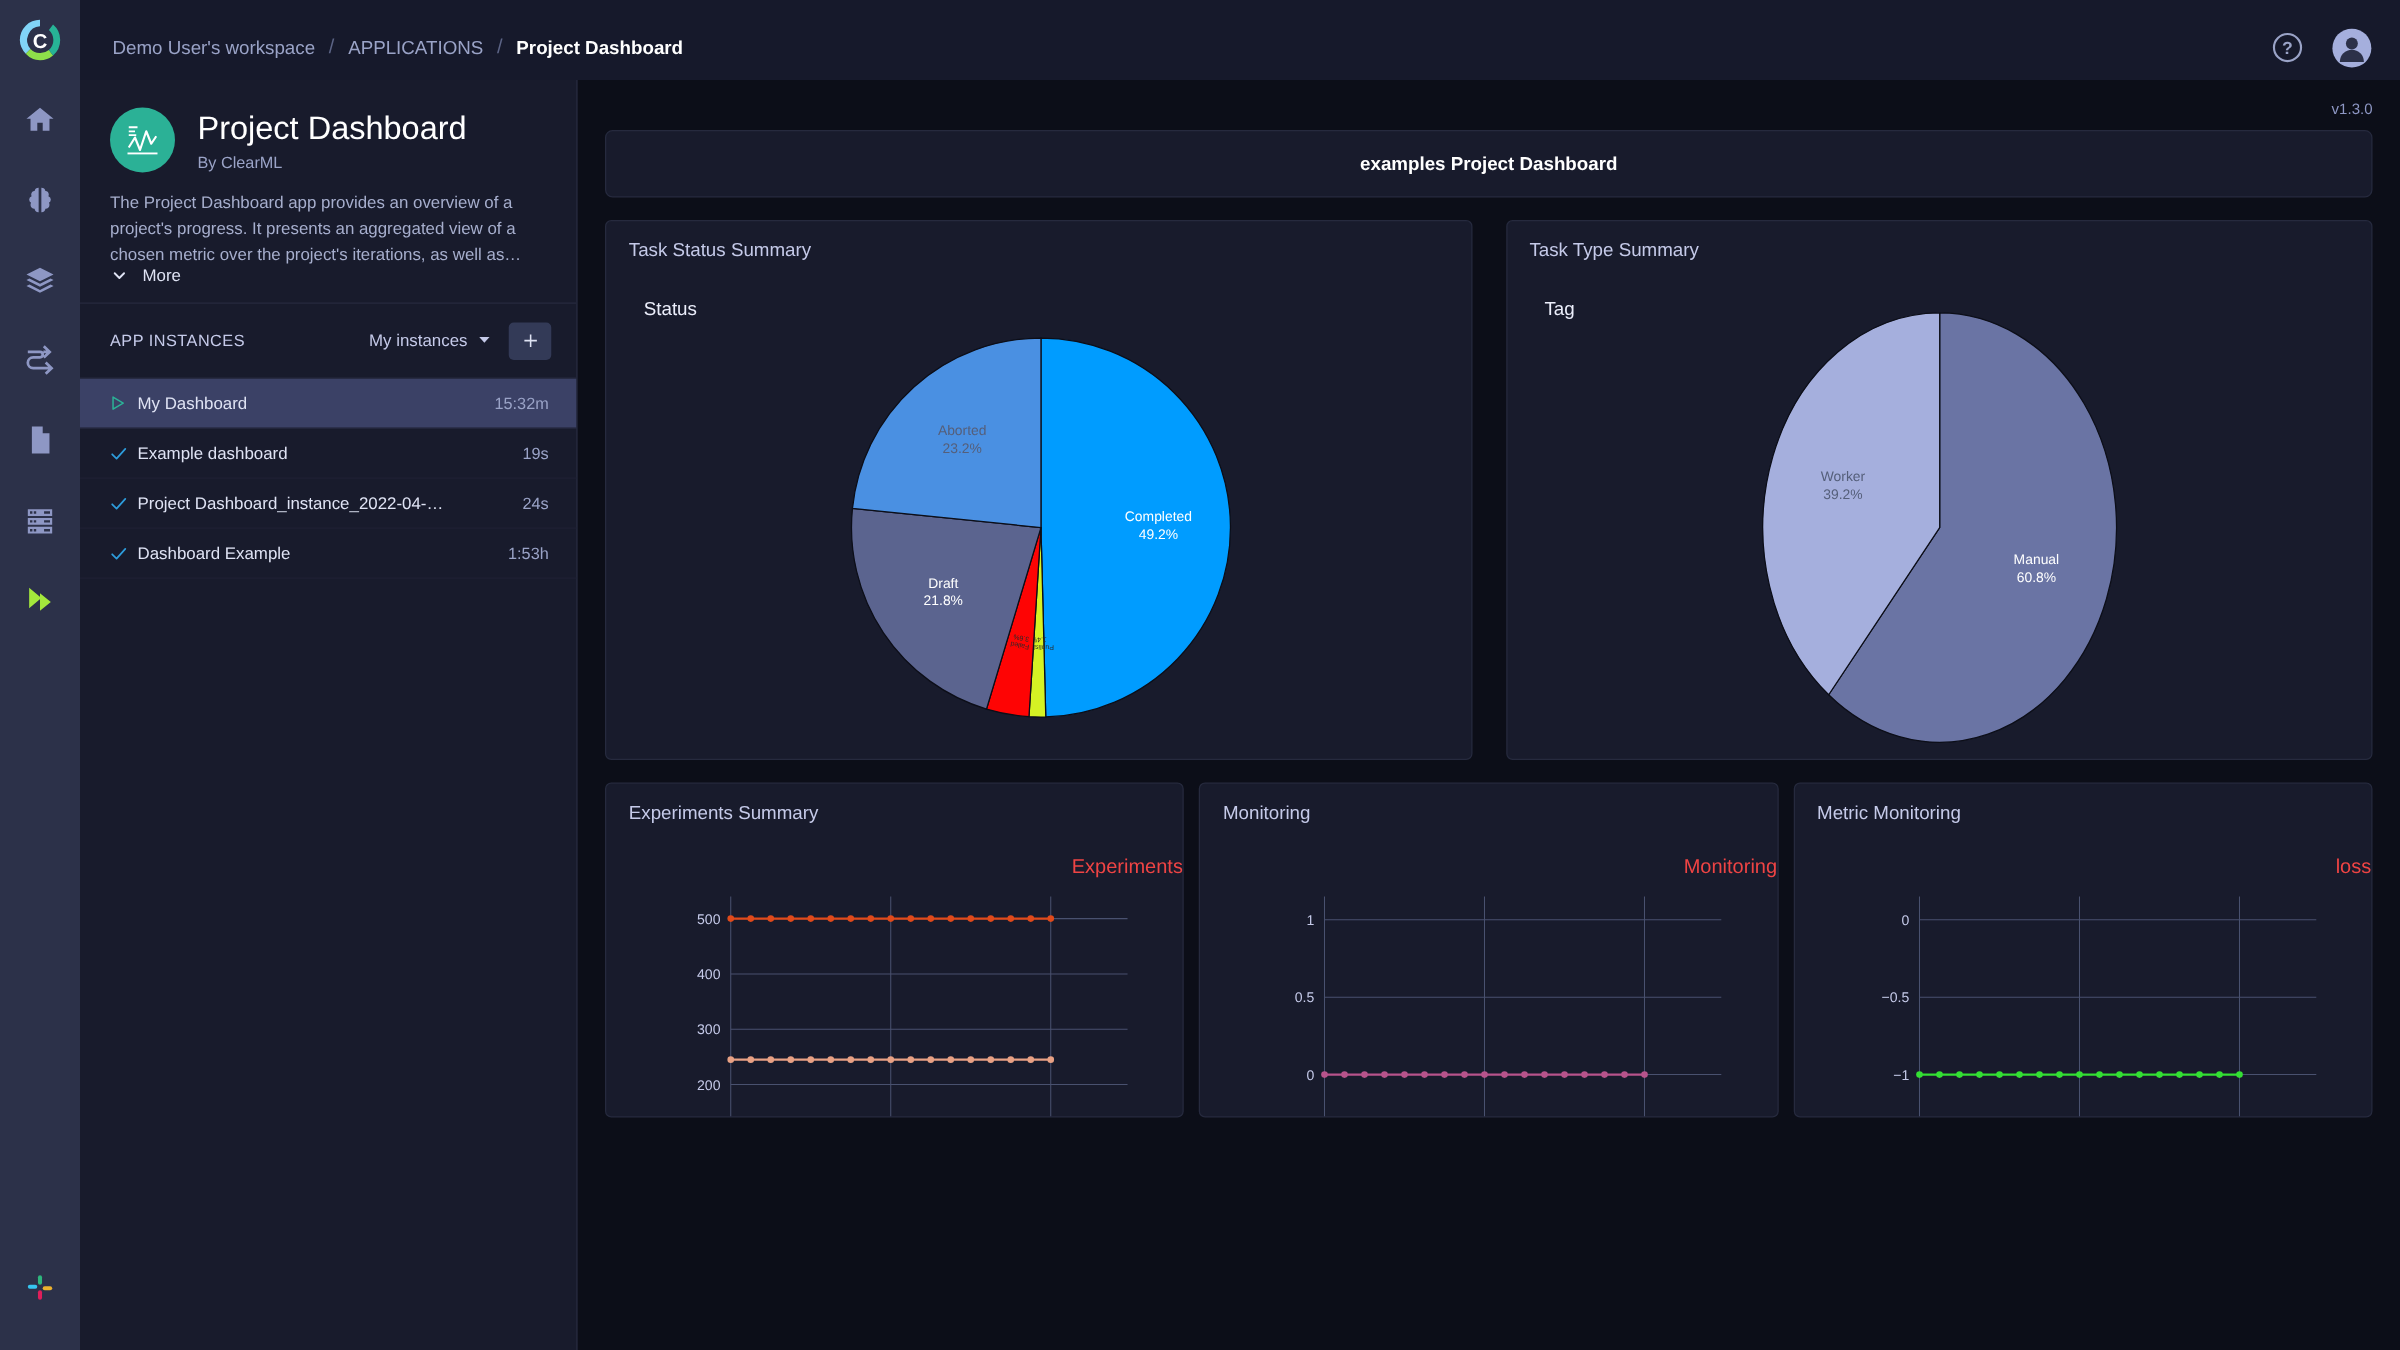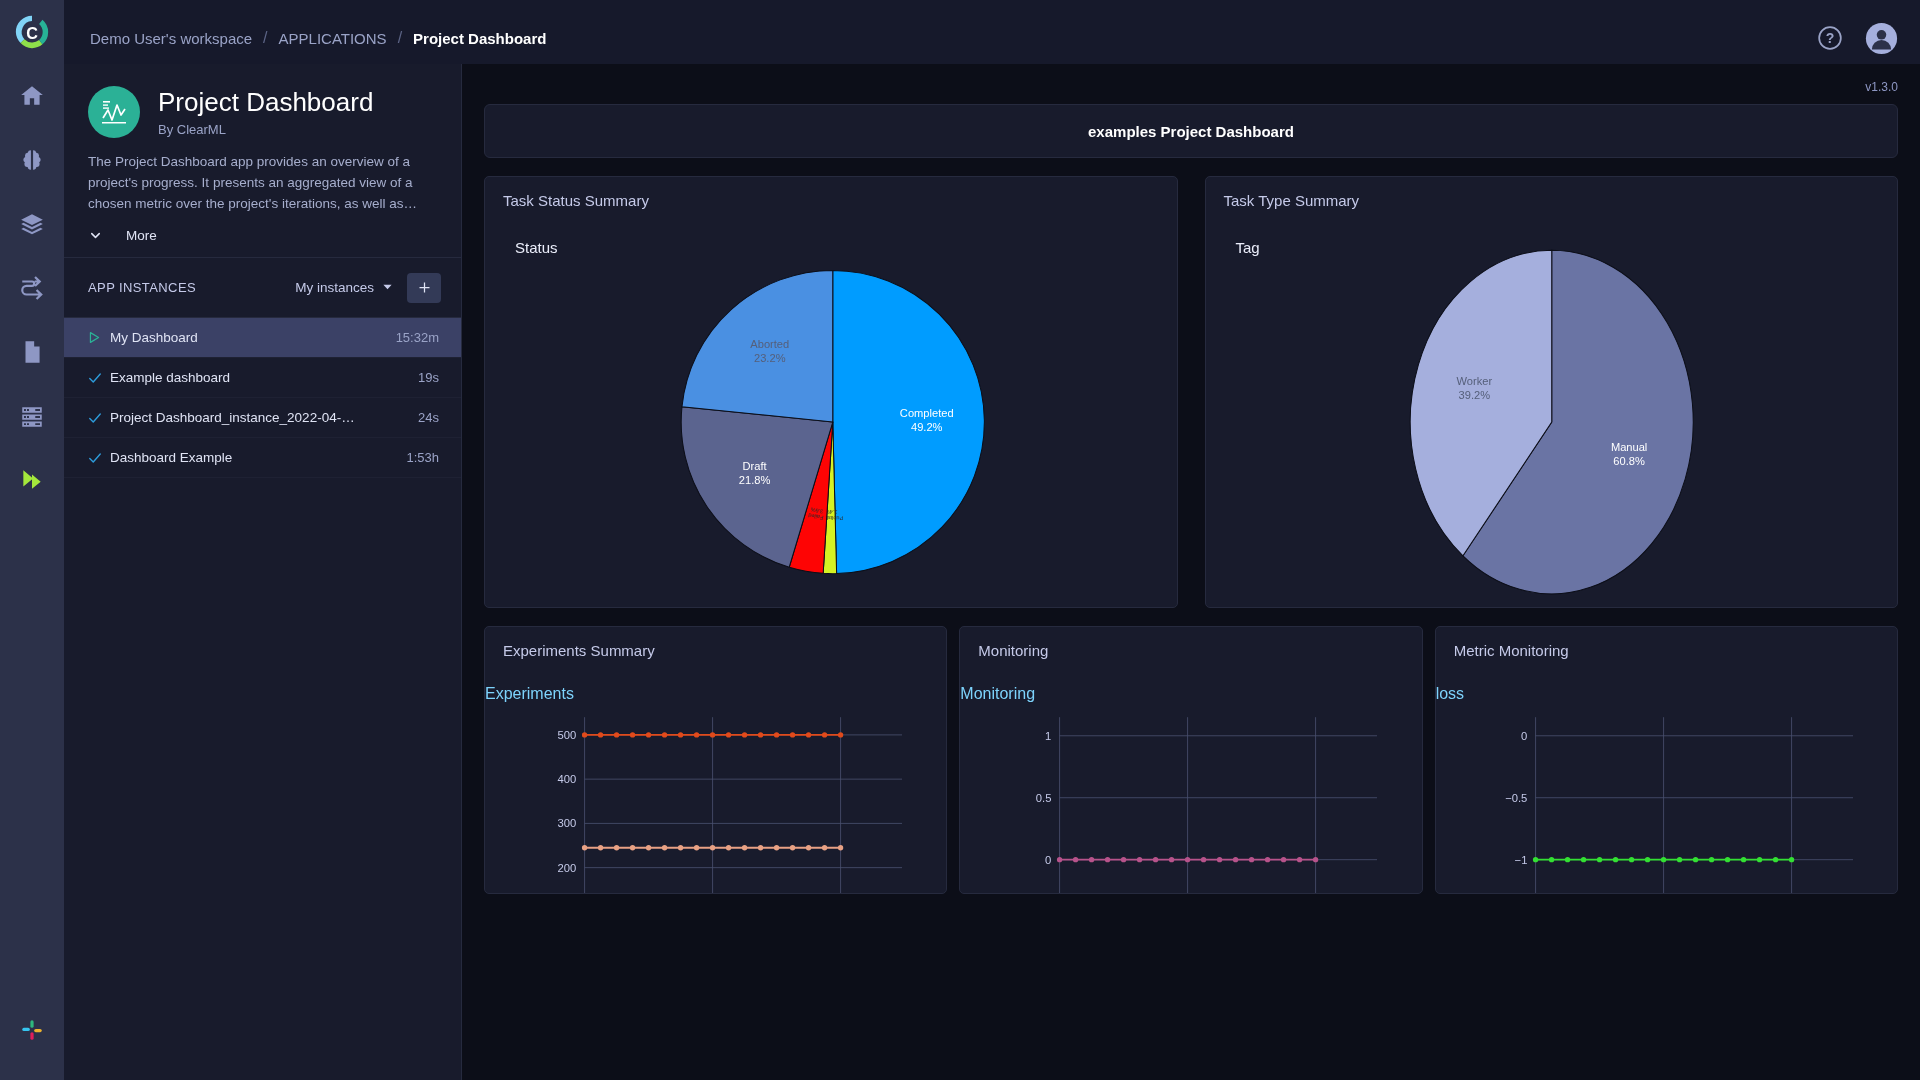--- a/index.html
+++ b/index.html
@@ -56,24 +56,23 @@
     flex-shrink:0;
   }
   .app-titles { margin-left:18px; padding-top:2px; }
   .app-title { font-size:26px; color:#fff; font-weight:400; line-height:1.1; }
   .app-by { font-size:13px; color:#9aa3c7; margin-top:5px; }
   .app-desc {
     margin-top:14px; font-size:13.5px; line-height:1.55; color:#a6aecd;
     max-height:60px; overflow:hidden;
   }
   .more-row {
-    margin-top:16px; padding:0 40px 14px 24px;
+    margin-top:1px; padding:0 40px 14px 24px;
     display:flex; align-items:center; cursor:pointer;
     border-bottom:1px solid #262a3e;
-    gap:12px;
   }
   .more-row .chev { margin-right:11px; display:flex; }
   .more-row .txt { font-size:13.5px; color:#dfe3f4; }
 
   
   .inst-head {
     height:60px; display:flex; align-items:center;
     padding:0 20px 0 24px;
     border-bottom:1px solid #262a3e;
   }
@@ -128,22 +127,22 @@
   }
   .card-sub {
     position:absolute; left:30px; top:62px;
     font-size:15px; color:#ebeefb;
   }
   .pie-card { flex:1; height:432px; }
 
   .grid3 { display:flex; gap:12px; }
   .line-card { flex:1; height:268px; }
   .plot-title {
-    position:absolute; left:0; right:0; top:58px; text-align:left;
-    font-size:16px; color:#7dd3fc;
+    position:absolute; left:0; right:0; top:58px; text-align:right;
+    font-size:16px; color:#ef4444;
   }
 
   svg text { font-family:"Liberation Sans", sans-serif; }
 </style>
 </head>
 <body>
 
 <div id="rail">
   <div class="logo">
     <svg viewBox="0 0 40 40" width="38" height="38">

